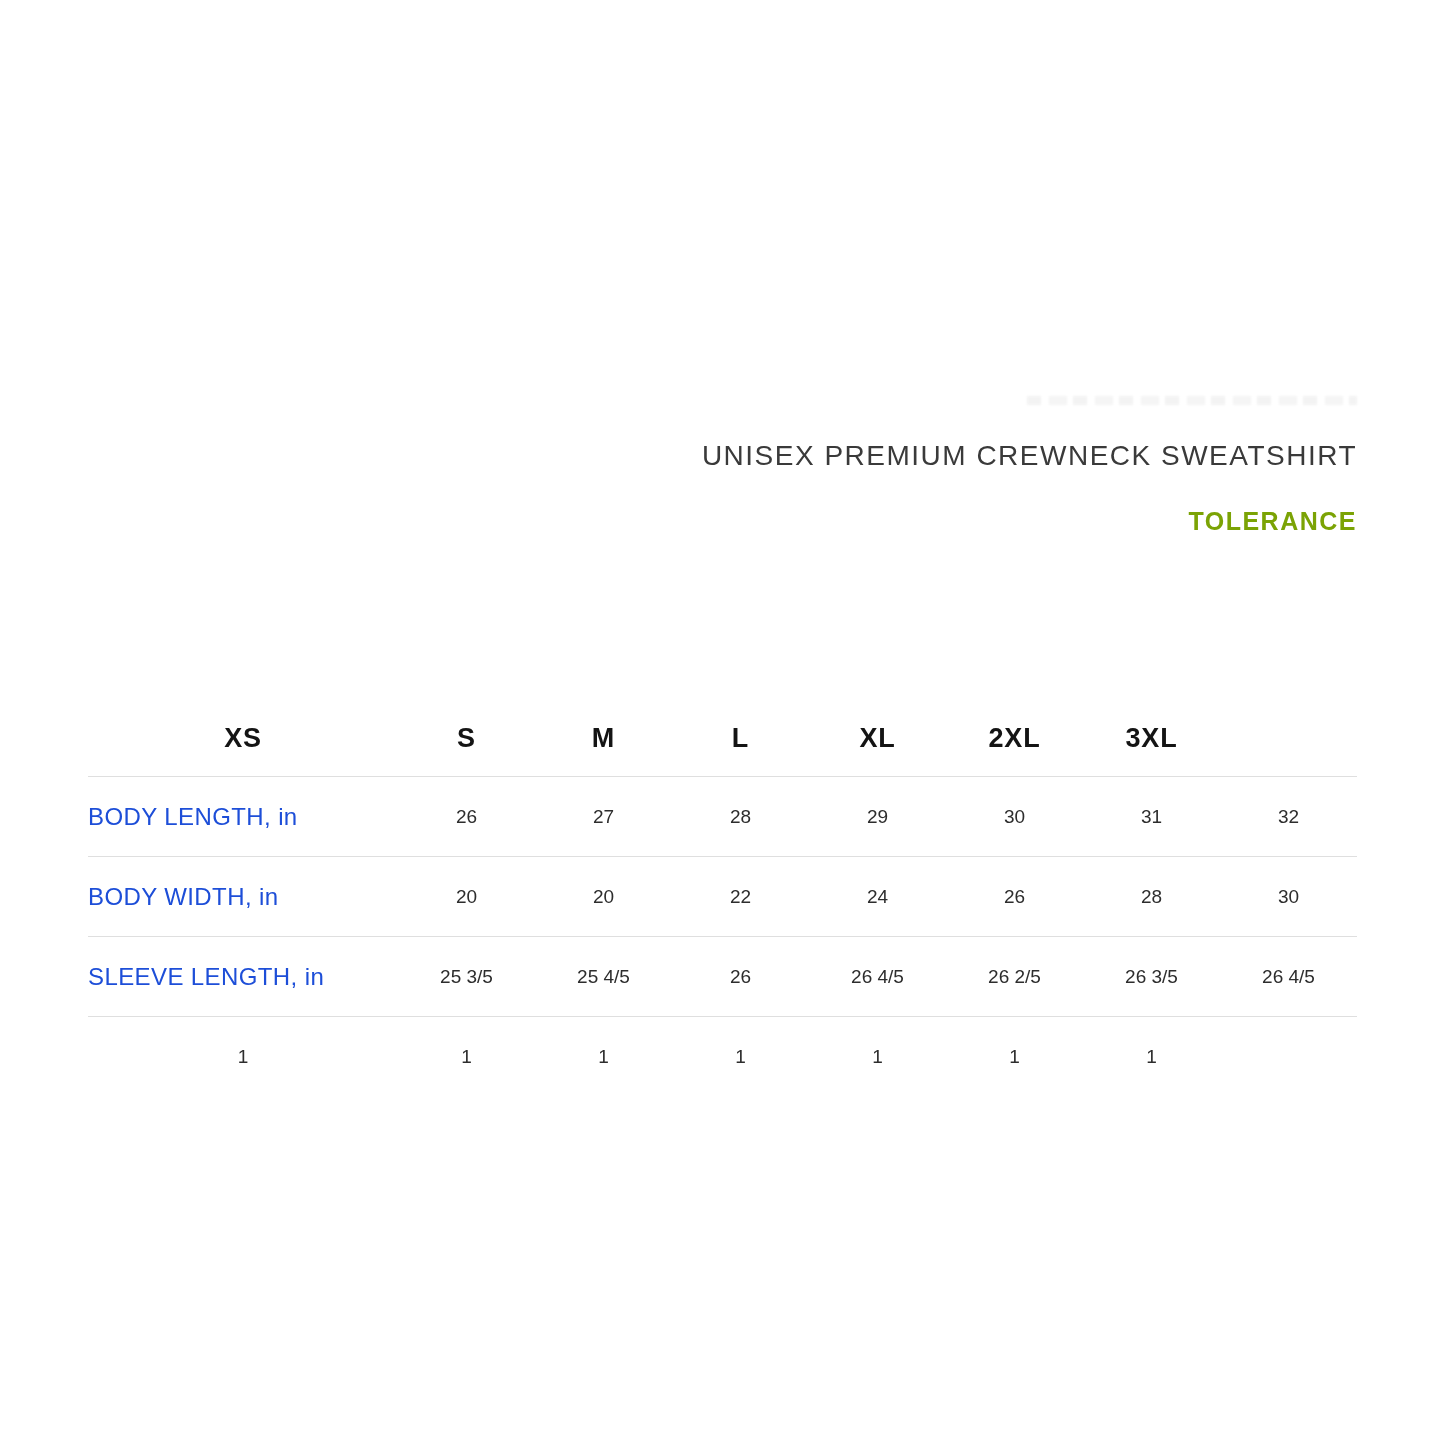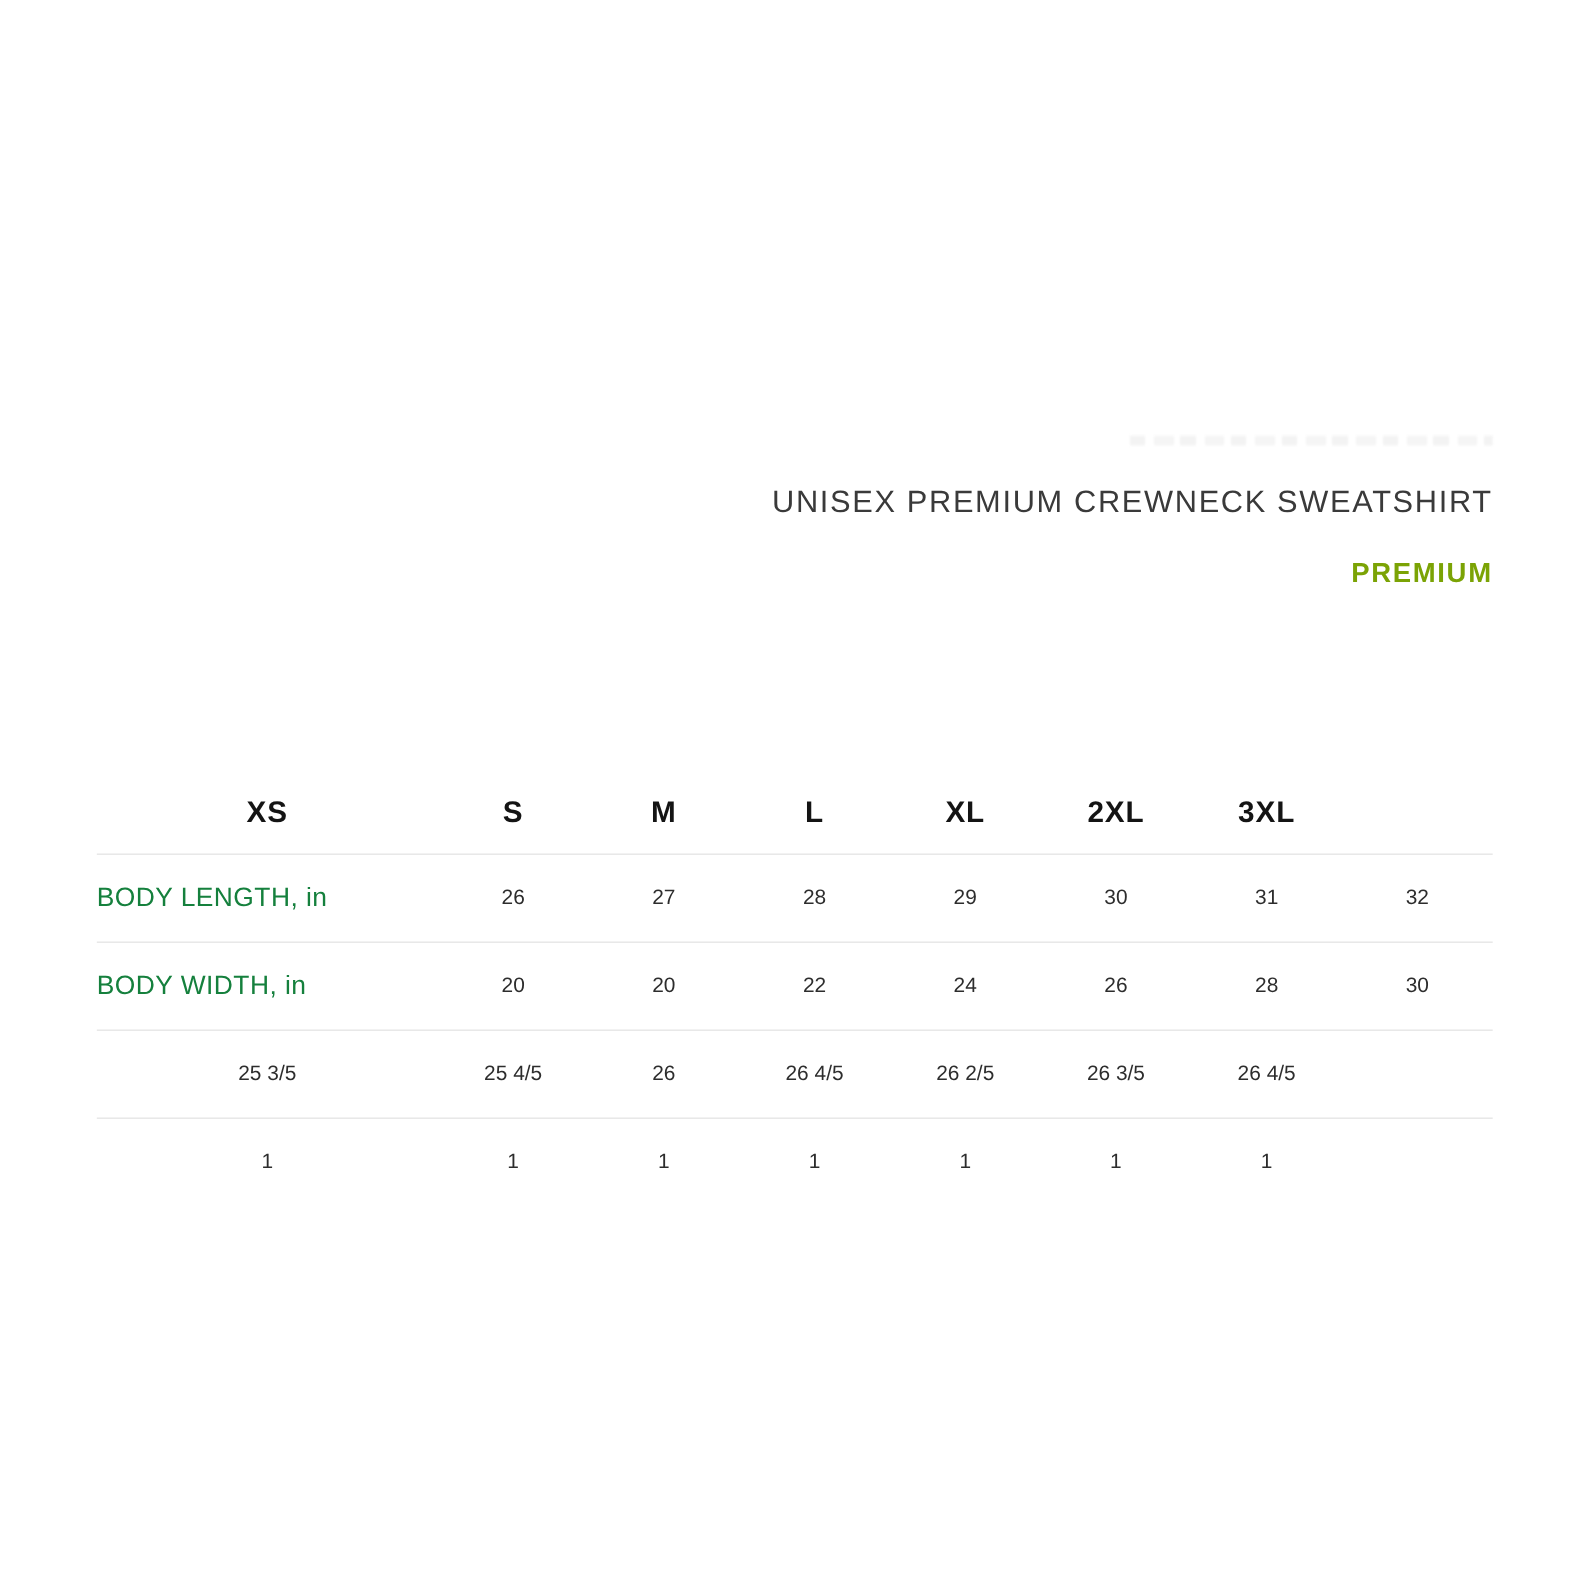--- a/index.html
+++ b/index.html
@@ -88,41 +88,41 @@
     font-size: 27px;
     font-weight: 700;
     letter-spacing: 0.8px;
     color: #141414;
     text-align: center;
   }
   .row-label {
     font-size: 24px;
     font-weight: 400;
     letter-spacing: 0.4px;
-    color: #15803d;
+    color: #1d4ed8;
     text-align: left;
   }
   .cell {
     font-size: 19px;
     font-weight: 400;
     color: #2d2d2d;
     text-align: center;
     white-space: nowrap;
   }
 </style>
 </head>
 <body>
 
 <div class="page">
 
   <div class="faint-smudge"></div>
 
   <div class="heading-block">
     <div class="product-title">UNISEX PREMIUM CREWNECK SWEATSHIRT</div>
-    <div class="unit-label">PREMIUM</div>
+    <div class="unit-label">TOLERANCE</div>
   </div>
 
   <div class="size-table">
 
     <div class="t-row header-row">
       <div class="col-head">XS</div>
       <div class="col-head">S</div>
       <div class="col-head">M</div>
       <div class="col-head">L</div>
       <div class="col-head">XL</div>
@@ -146,20 +146,21 @@
       <div class="cell">20</div>
       <div class="cell">20</div>
       <div class="cell">22</div>
       <div class="cell">24</div>
       <div class="cell">26</div>
       <div class="cell">28</div>
       <div class="cell">30</div>
     </div>
 
     <div class="t-row data-row">
+      <div class="row-label">SLEEVE LENGTH, in</div>
       <div class="cell">25 3/5</div>
       <div class="cell">25 4/5</div>
       <div class="cell">26</div>
       <div class="cell">26 4/5</div>
       <div class="cell">26 2/5</div>
       <div class="cell">26 3/5</div>
       <div class="cell">26 4/5</div>
     </div>
 
     <div class="t-row data-row">

